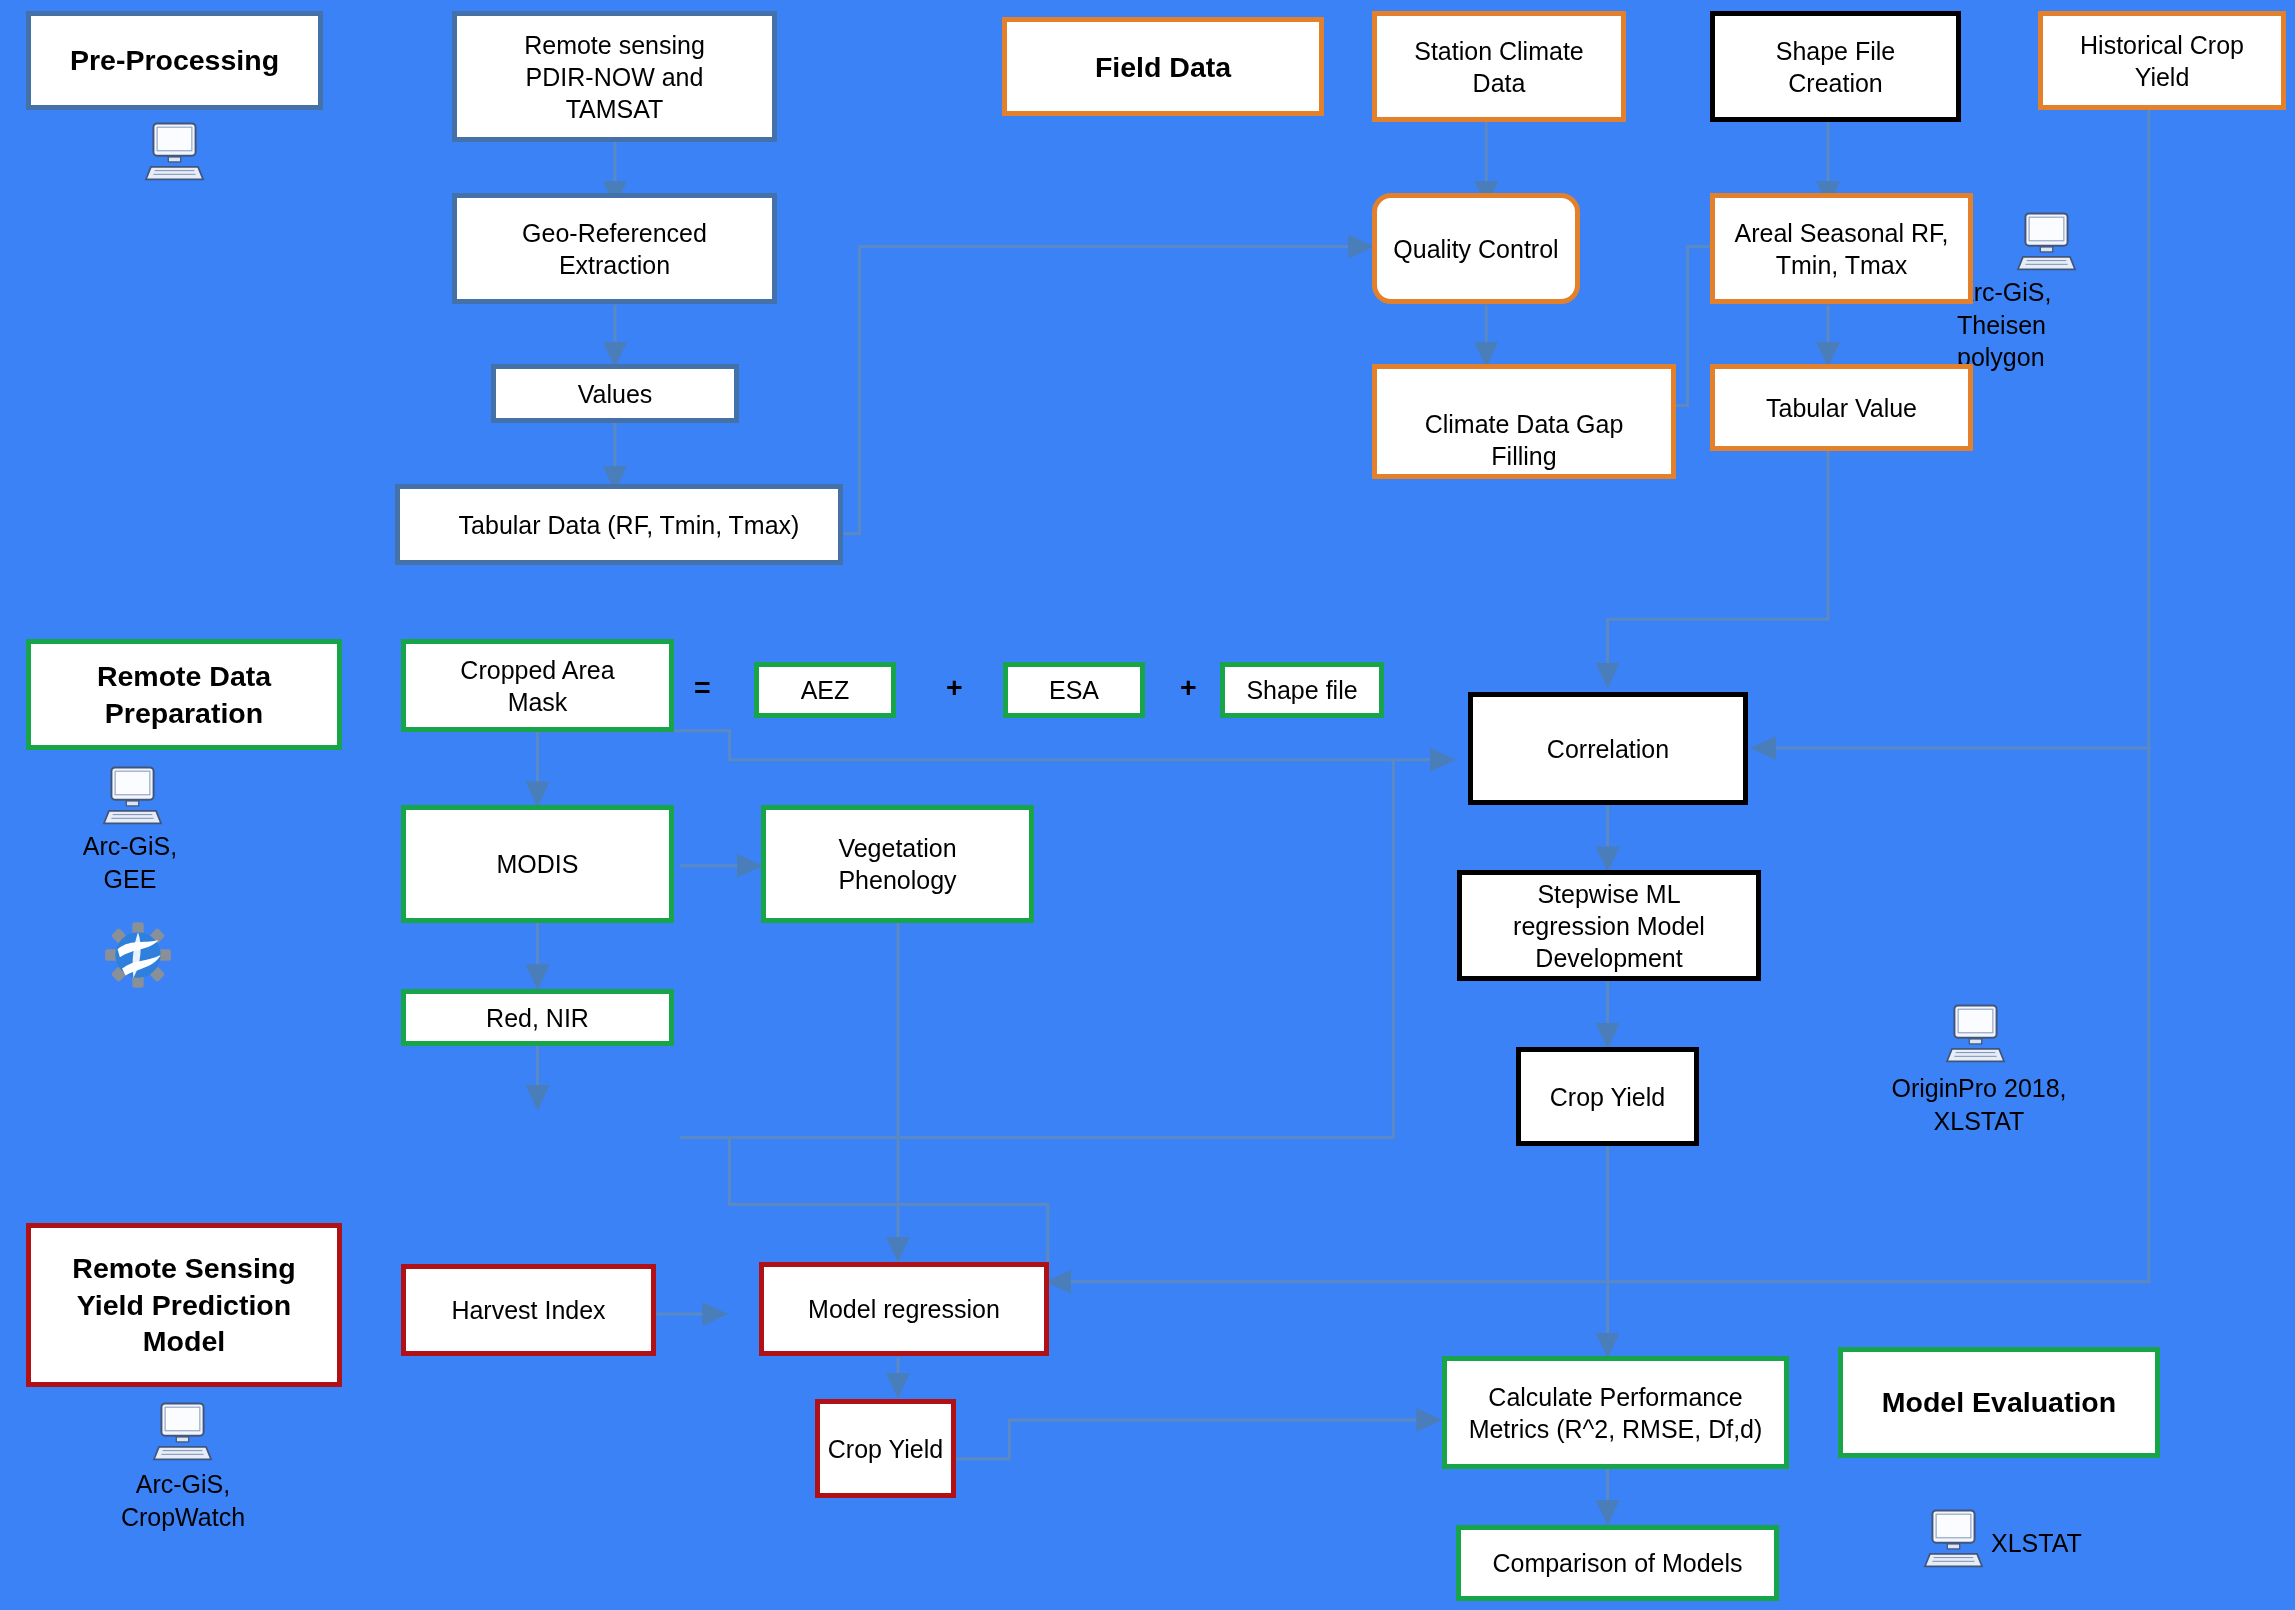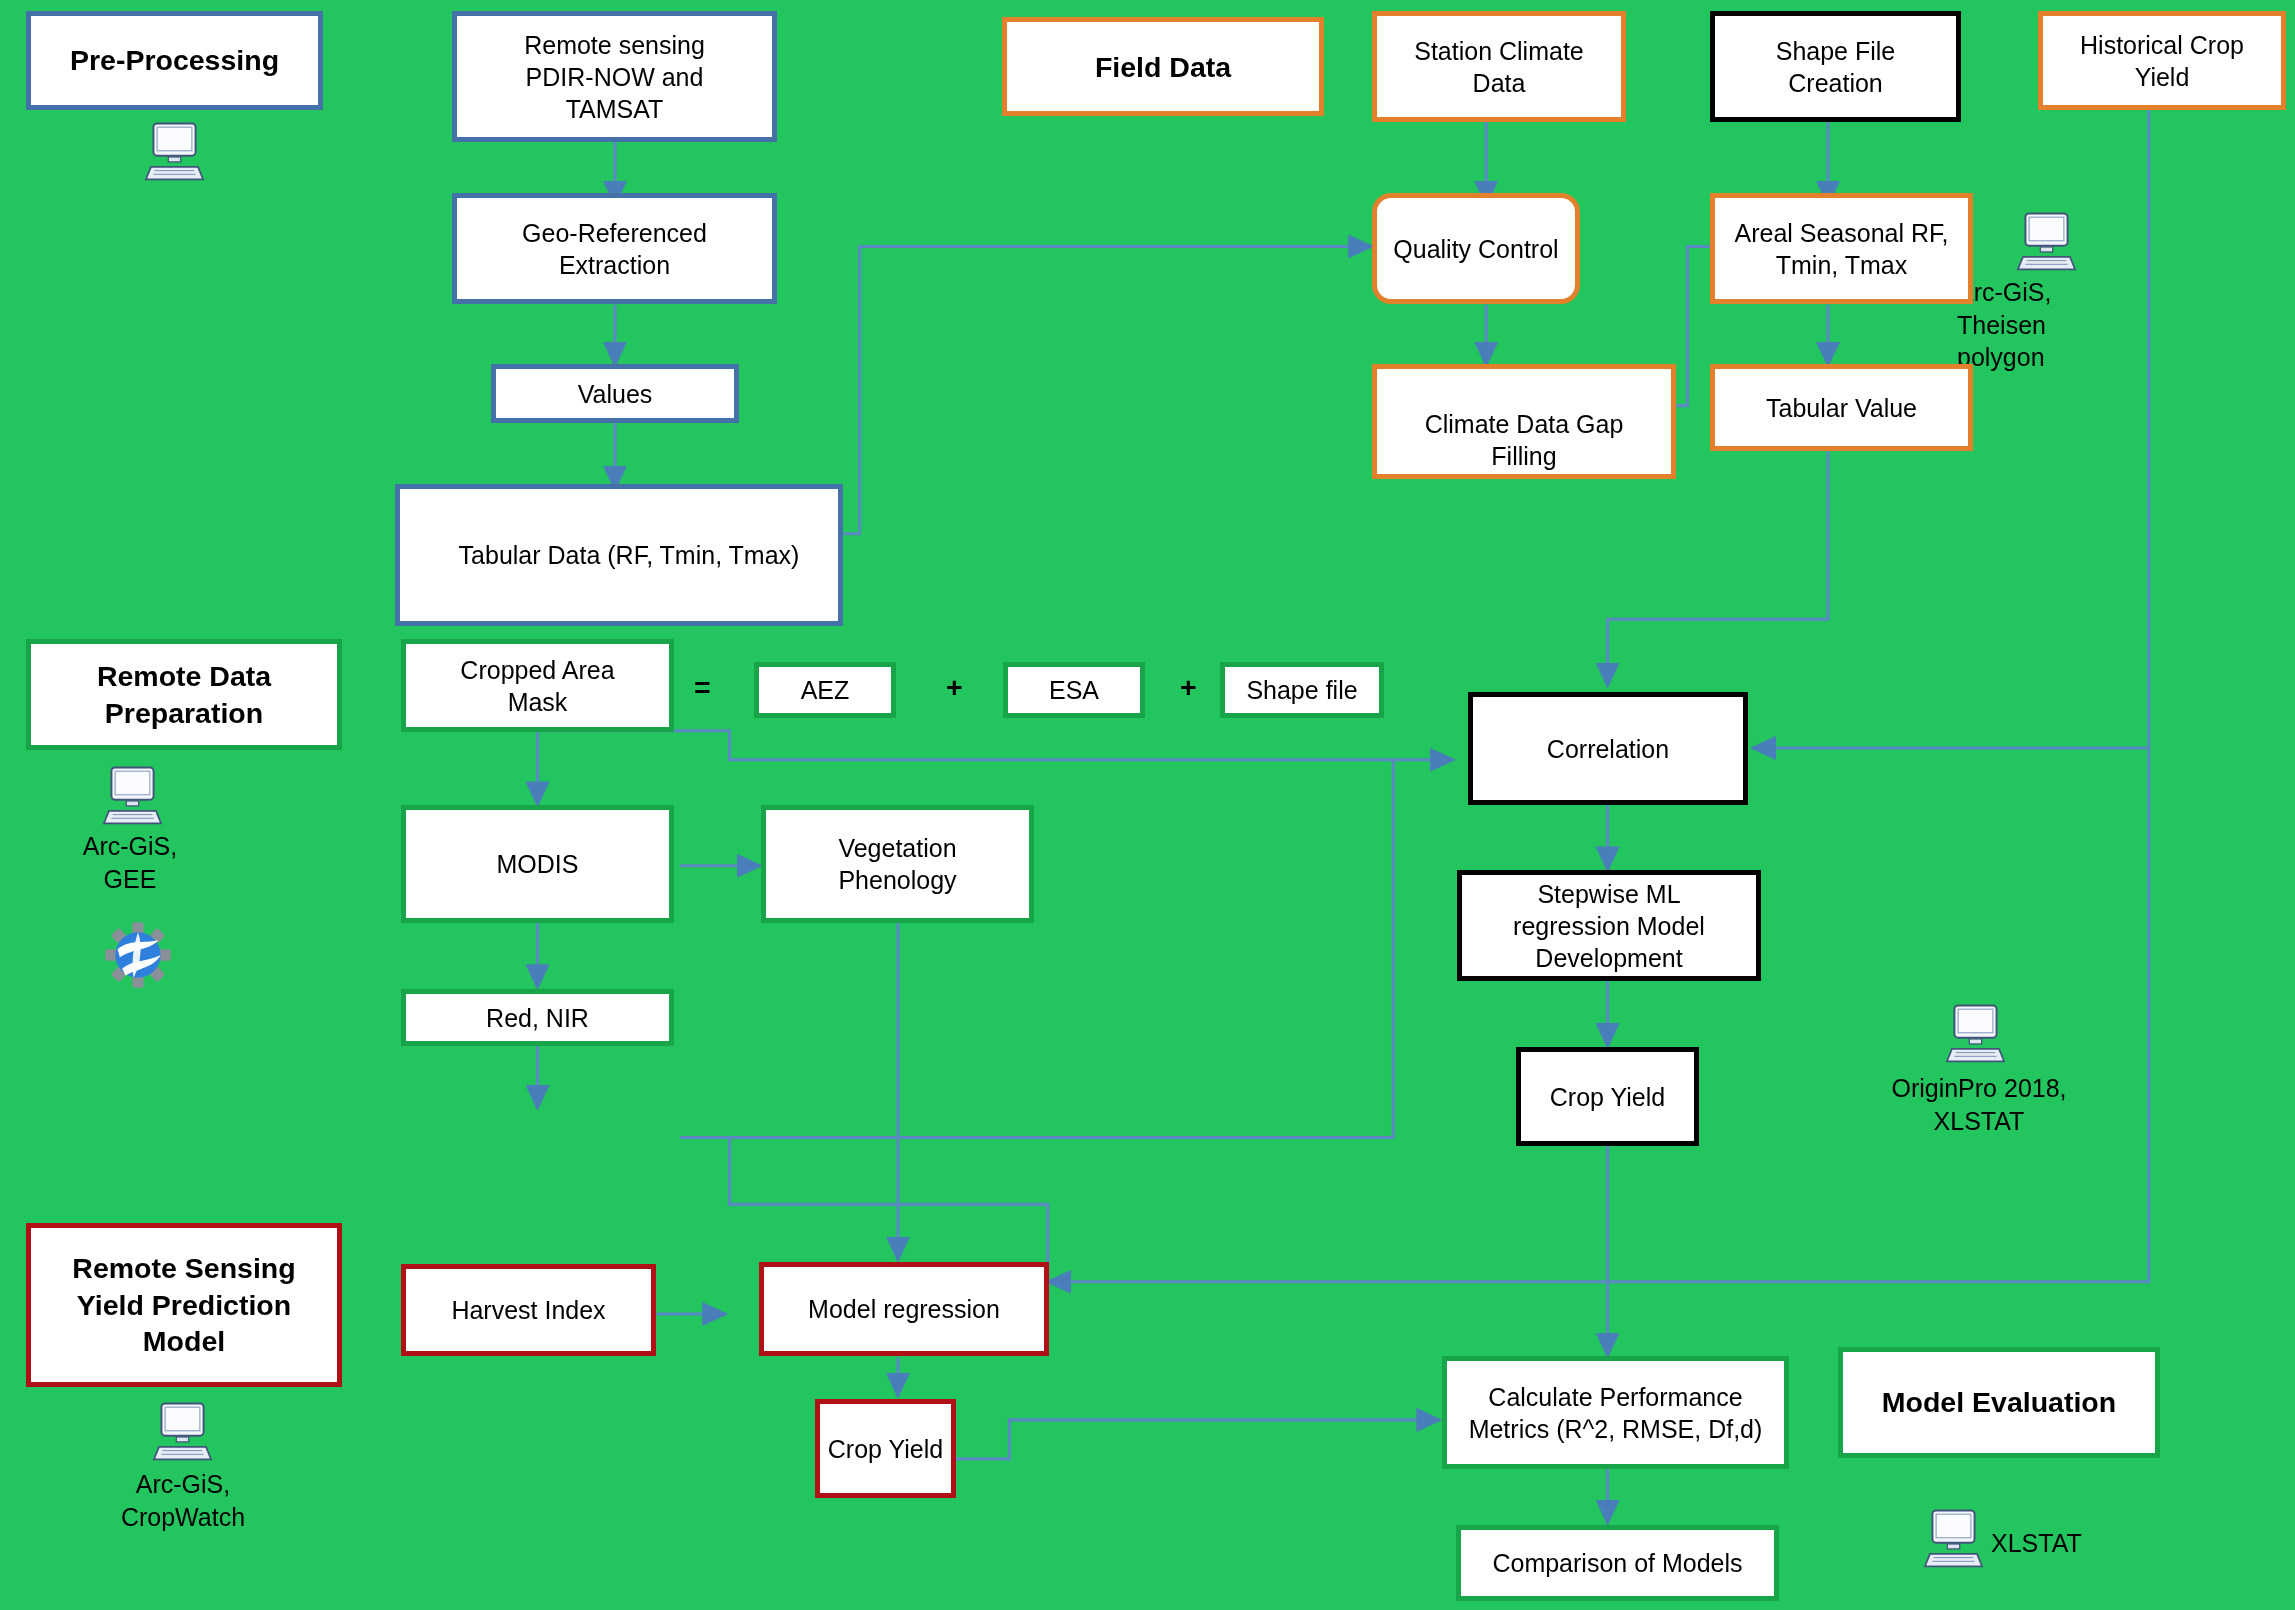--- a/index.html
+++ b/index.html
@@ -1,17 +1,17 @@
 <!DOCTYPE html>
 <html style="font-size:10px"><head>
 <meta charset="utf-8">
 <style>
   html,body{margin:0;padding:0;background:#ffffff;}
   body{font-family:"Liberation Sans", sans-serif;}
-  #canvas{position:relative;width:2295px;height:1610px;background:#22c55e;overflow:hidden;}
+  #canvas{position:relative;width:2295px;height:1610px;background:#3b82f6;overflow:hidden;}
   .node{position:absolute;box-sizing:border-box;display:flex;align-items:center;justify-content:center;text-align:center;background:#ffffff;}
   .node .lbl{display:block;width:100%;padding:0 6.2px;line-height:1.28;}
   .blue{border:5.6px solid #4472a8;}
   .orange{border:5.6px solid #e2802c;}
   .green{border:5.6px solid #18a54a;}
   .red{border:5.6px solid #b01117;}
   .black{border:5.6px solid #000000;}
   .t-normal{font-size:25px;color:#000;font-weight:400;}
   .t-bold{font-size:28.5px;color:#000;font-weight:700;}
   .plain{position:absolute;font-size:25px;color:#000;text-align:center;line-height:1.3;}
@@ -217,21 +217,21 @@
 PDIR-NOW and
 TAMSAT</span>
   </div>
   <div class="node blue" style="left:452px;top:193px;width:325px;height:111px;">
     <span class="lbl t-normal" style="white-space:pre-line;">Geo-Referenced
 Extraction</span>
   </div>
   <div class="node blue" style="left:491px;top:364px;width:248px;height:59px;">
     <span class="lbl t-normal">Values</span>
   </div>
-  <div class="node blue" style="left:395px;top:484px;width:448px;height:142px;padding-left:20px;">
+  <div class="node blue" style="left:395px;top:484px;width:448px;height:81px;padding-left:20px;">
     <span class="lbl t-normal">Tabular Data (RF, Tmin, Tmax)</span>
   </div>
 
   <div class="node orange" style="left:1372px;top:11px;width:254px;height:111px;">
     <span class="lbl t-normal" style="white-space:pre-line;">Station Climate
 Data</span>
   </div>
   <div class="node orange" style="left:1372px;top:193px;width:208px;height:111px;border-radius:19px;">
     <span class="lbl t-normal">Quality Control</span>
   </div>

